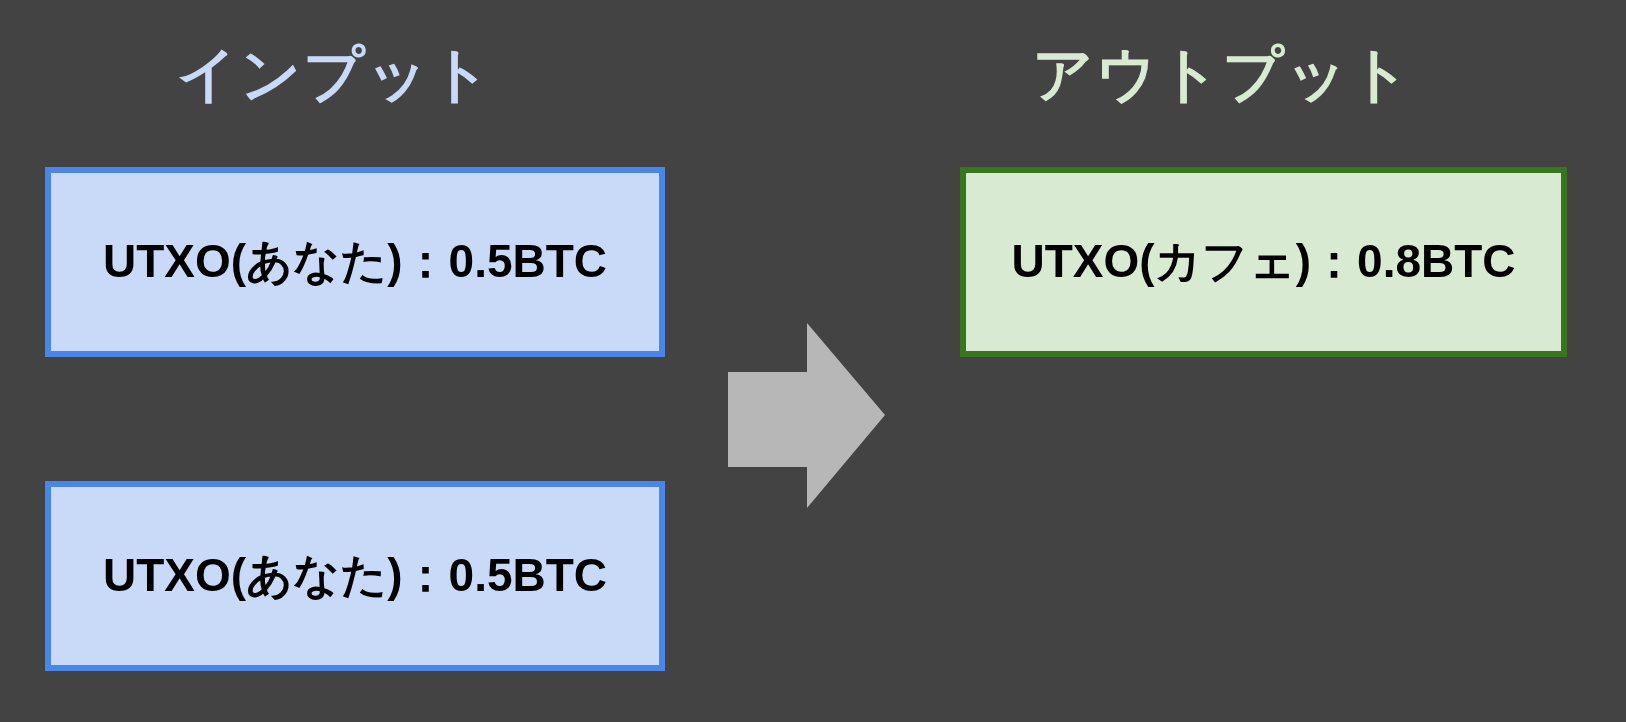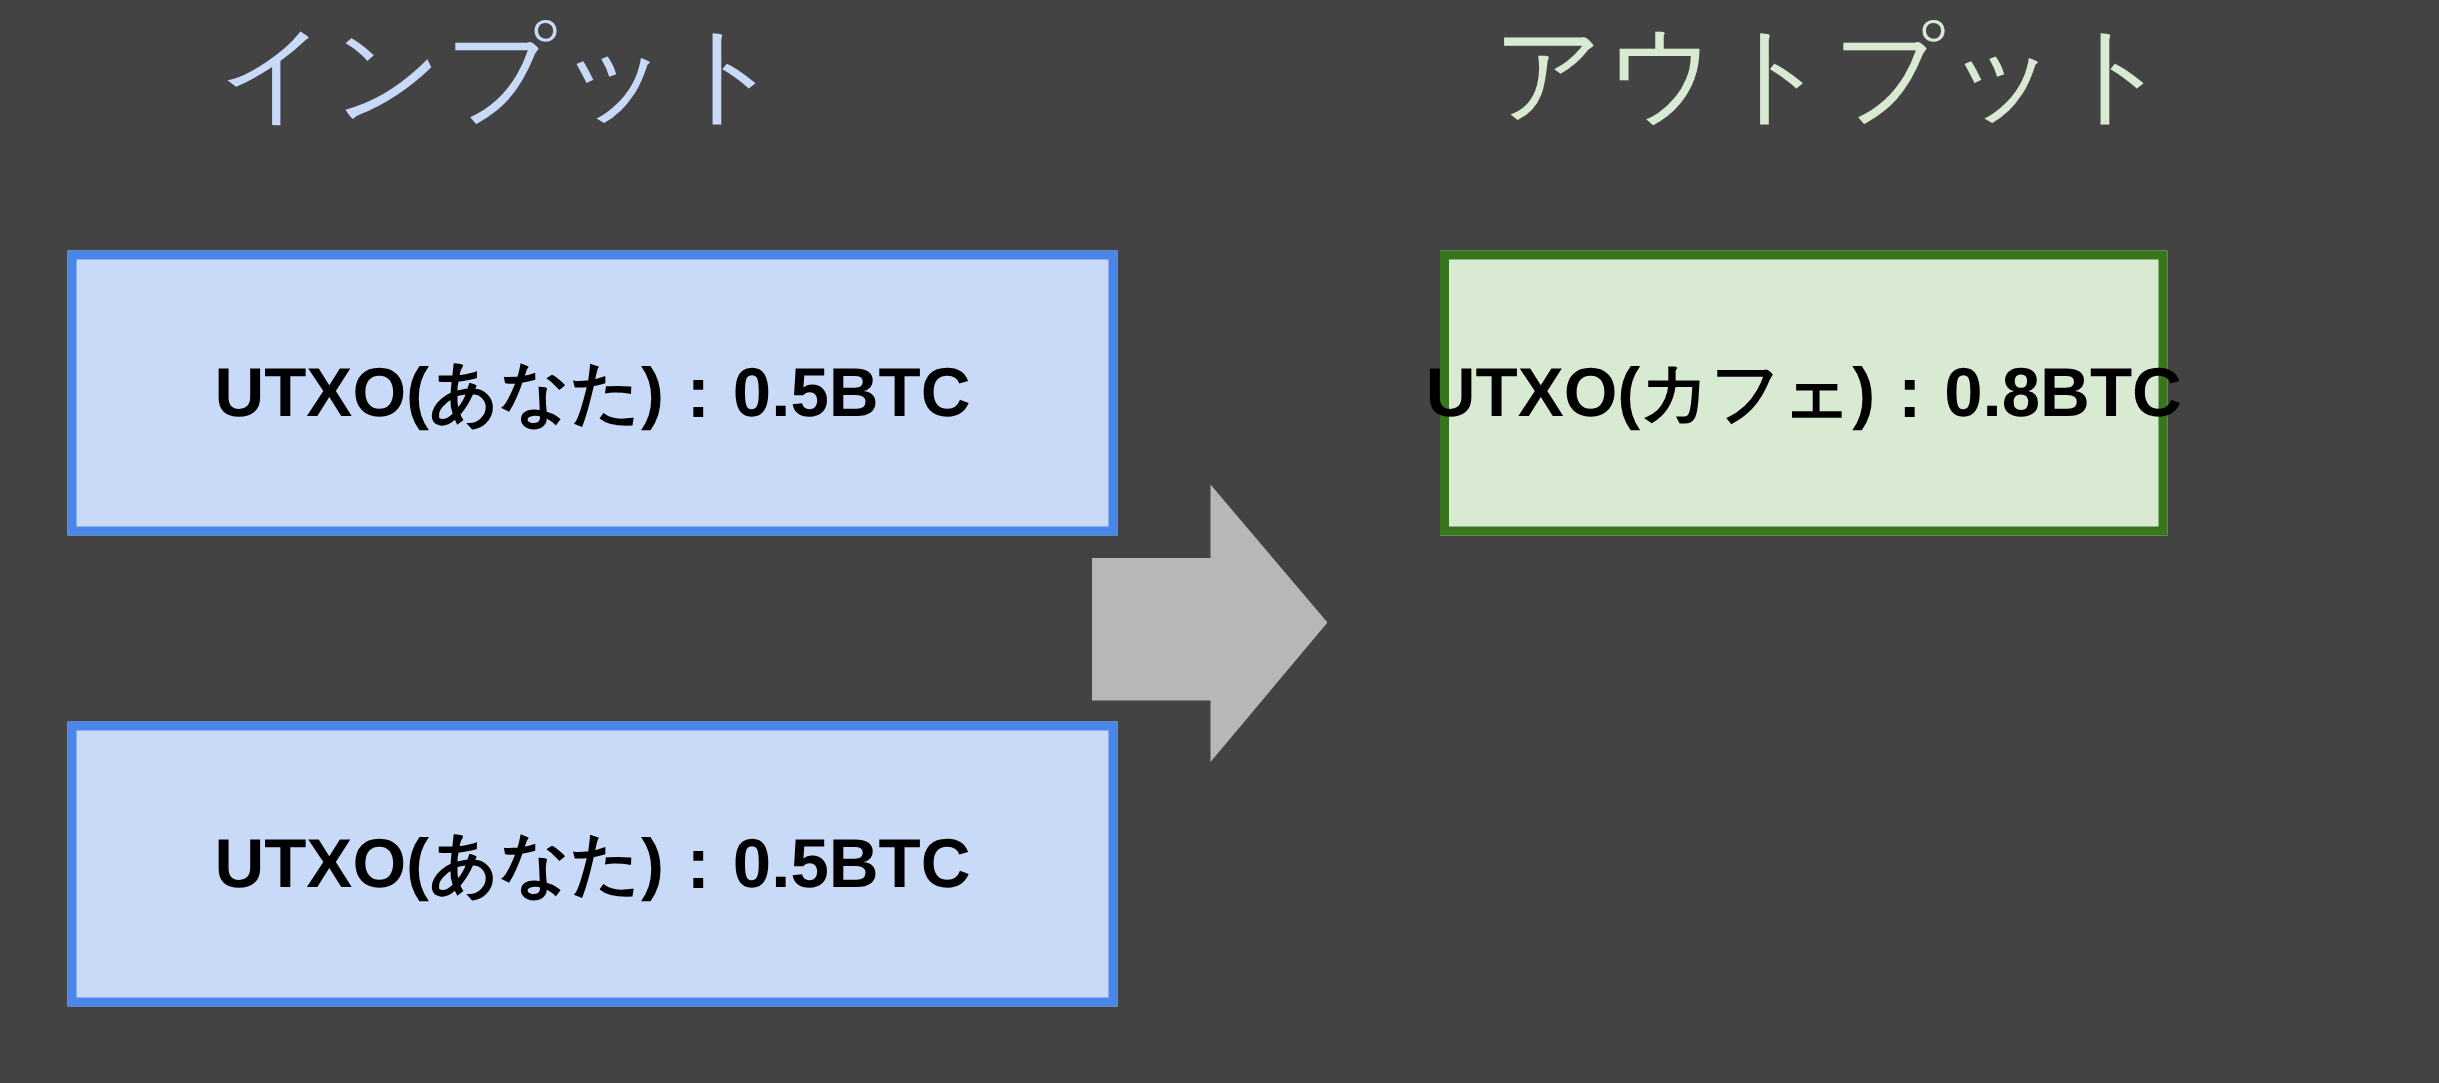--- a/index.html
+++ b/index.html
@@ -10,61 +10,61 @@
   .canvas {
     position: relative;
     width: 1626px;
     height: 722px;
     background: var(--bg, #434343);
     overflow: hidden;
     font-family: "Liberation Sans", sans-serif;
   }
   .title {
     position: absolute;
-    top: 6px;
+    top: 31px;
     height: 88px;
     line-height: 88px;
-    font-size: 72px;
-    font-weight: normal;
+    font-size: 60px;
+    font-weight: bold;
     text-align: center;
     letter-spacing: 2px;
     white-space: nowrap;
   }
   .title-left {
     left: 45px;
     width: 580px;
     color: var(--input-title, #c9daf8);
   }
   .title-right {
     left: 930px;
     width: 585px;
     color: var(--output-title, #d9ead3);
     text-align: center;
   }
   .box {
     position: absolute;
     box-sizing: border-box;
-    width: 700px;
+    width: 620px;
     height: 190px;
     display: flex;
     align-items: center;
     justify-content: center;
     font-size: 46px;
     font-weight: bold;
     color: var(--box-text, #000);
     white-space: nowrap;
   }
   .input-box {
     left: 45px;
     background: var(--input-fill, #c9daf8);
     border: 6px solid var(--input-border, #4a86e8);
   }
   .output-box {
     left: 960px;
-    width: 485px;
+    width: 607px;
     background: var(--output-fill, #d9ead3);
     border: 6px solid var(--output-border, #38761d);
   }
   .row1 { top: 167px; }
   .row2 { top: 481px; }
   .arrow {
     position: absolute;
     left: 728px;
     top: 323px;
     width: 157px;

